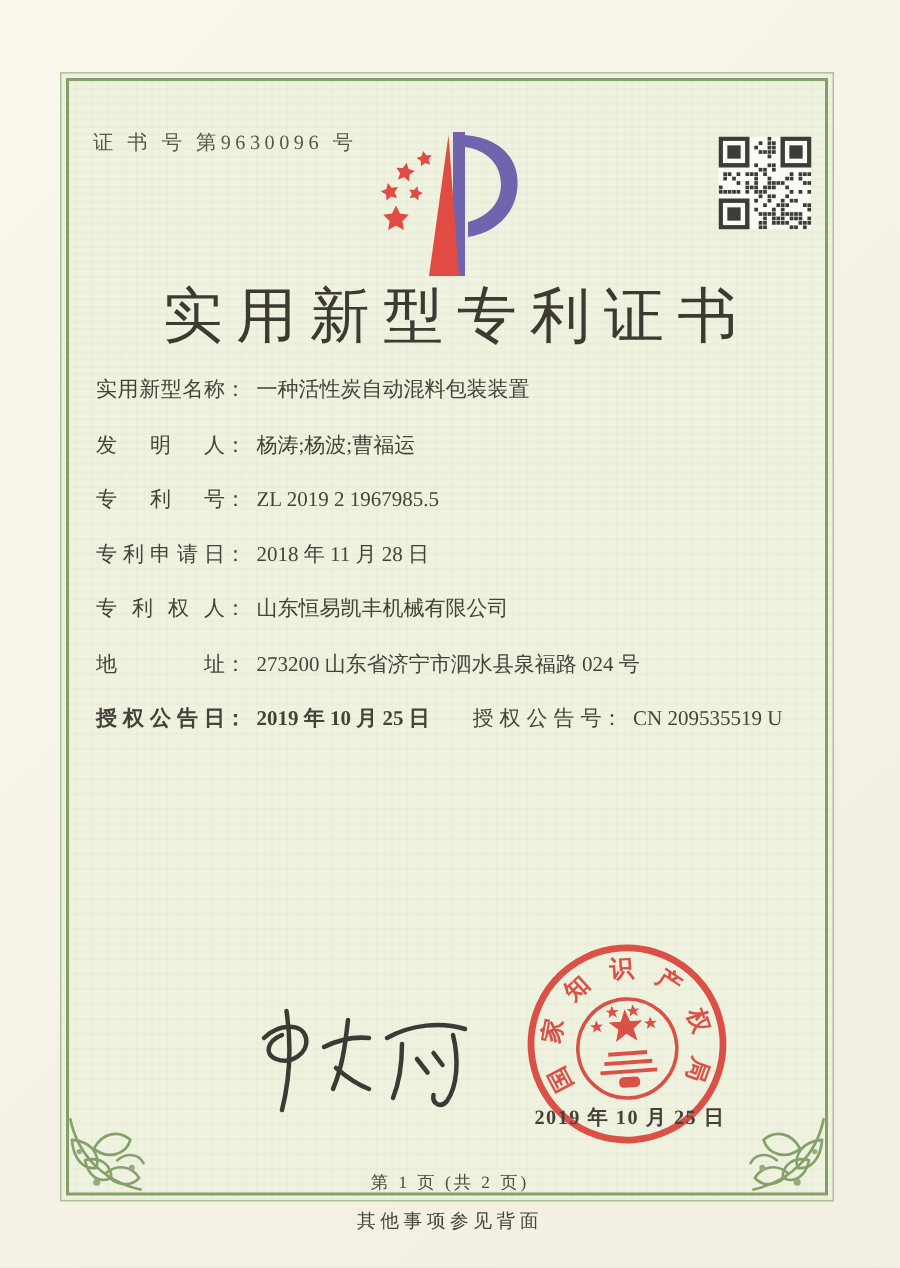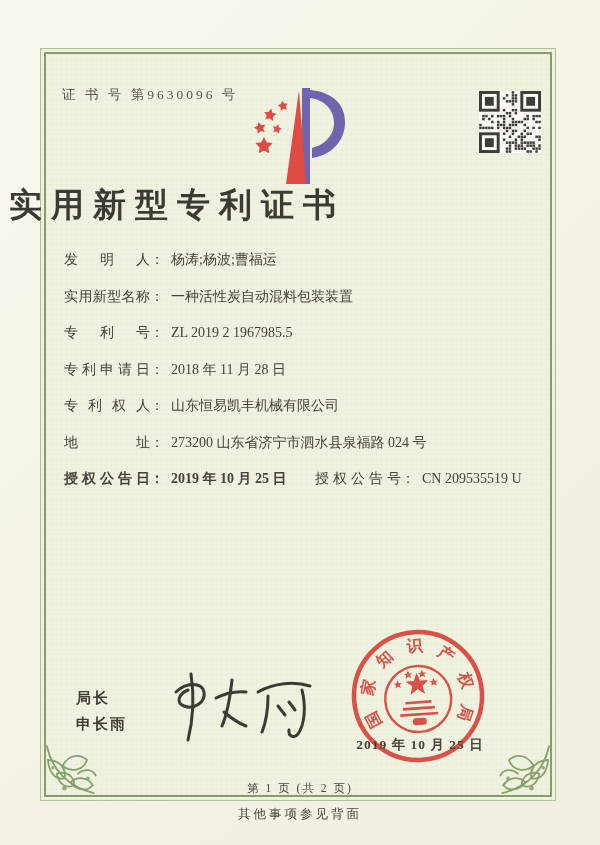--- a/index.html
+++ b/index.html
@@ -20,22 +20,22 @@
   }
   .frame::before{
     content:""; position:absolute; inset:3px;
     border:2px solid #84a069; pointer-events:none;
   }
   .abs{position:absolute;}
   .cert-no{
     left:62px; top:86px; font-size:13.5px; letter-spacing:3px; color:#58554a;
   }
   .title{
-    left:0; top:183px; width:600px; text-align:left;
-    font-size:33px; font-weight:700; letter-spacing:9px; text-indent:9px; color:#3c3a33;
+    left:0; top:183px; width:600px; text-align:center;
+    font-size:40px; font-weight:400; letter-spacing:9px; text-indent:9px; color:#3c3a33;
   }
   .fields{ left:64px; top:251px; width:478px; font-size:14px; }
   .frow{ height:22px; margin-bottom:14.5px; white-space:nowrap; }
   .flabel{
     display:inline-block; width:86px; text-align:justify; text-align-last:justify;
     vertical-align:top; color:#45423a;
   }
   .fcolon{ margin-right:7px; }
   .fvalue{ color:#45423a; }
   .grant-left{ display:inline-block; width:251px;font-weight:bold; }
@@ -248,47 +248,43 @@
       <rect x="29.76" y="59.28380952380952" width="2.48" height="2.48" fill="#3d3d38"></rect>
       <rect x="47.47428571428571" y="59.28380952380952" width="2.48" height="2.48" fill="#3d3d38"></rect>
       <rect x="50.42666666666666" y="59.28380952380952" width="2.48" height="2.48" fill="#3d3d38"></rect>
       <rect x="56.33142857142857" y="59.28380952380952" width="2.48" height="2.48" fill="#3d3d38"></rect>
     </svg>
 
   <div class="abs title">实用新型专利证书</div>
 
   <div class="abs fields">
     <div class="frow">
+      <span class="flabel">实用新型名称</span><span class="fcolon">：</span><span class="fvalue">一种活性炭自动混料包装装置</span>
+    </div>
+    <div class="frow">
       <span class="flabel">发明人</span><span class="fcolon">：</span><span class="fvalue">杨涛;杨波;曹福运</span>
     </div>
     <div class="frow">
-      <span class="flabel">实用新型名称</span><span class="fcolon">：</span><span class="fvalue">一种活性炭自动混料包装装置</span>
-    </div>
-    <div class="frow">
       <span class="flabel">专利号</span><span class="fcolon">：</span><span class="fvalue">ZL 2019 2 1967985.5</span>
     </div>
     <div class="frow">
       <span class="flabel">专利申请日</span><span class="fcolon">：</span><span class="fvalue">2018 年 11 月 28 日</span>
     </div>
     <div class="frow">
       <span class="flabel">专利权人</span><span class="fcolon">：</span><span class="fvalue">山东恒易凯丰机械有限公司</span>
     </div>
     <div class="frow">
       <span class="flabel">地址</span><span class="fcolon">：</span><span class="fvalue">273200 山东省济宁市泗水县泉福路 024 号</span>
     </div>
     <div class="frow">
       <span class="grant-left"><span class="flabel">授权公告日</span><span class="fcolon">：</span><span class="fvalue">2019 年 10 月 25 日</span></span><span><span class="flabel">授权公告号</span><span class="fcolon">：</span><span class="fvalue">CN 209535519 U</span></span>
     </div>
   </div>
 
 
-  <div class="abs bureau">
-    <div>局长</div>
-    <div>申长雨</div>
-  </div>
 
   <svg class="abs sig" width="160" height="80" viewBox="0 0 160 80">
     <g fill="none" stroke="#3b3b36" stroke-width="3" stroke-linecap="round" stroke-linejoin="round">
       <path d="M18,24 C28,14 44,14 46,24 C48,34 36,42 26,38 C18,35 20,26 30,22"></path>
       <path d="M33,6 C36,26 36,48 30,72"></path>
       <path d="M74,12 C72,30 70,44 64,58"></path>
       <path d="M58,30 C68,25 78,23 88,24"></path>
       <path d="M66,44 C73,50 80,55 88,58"></path>
       <path d="M100,24 C116,15 136,13 152,18"></path>
       <path d="M110,28 C110,42 108,54 104,64"></path>

